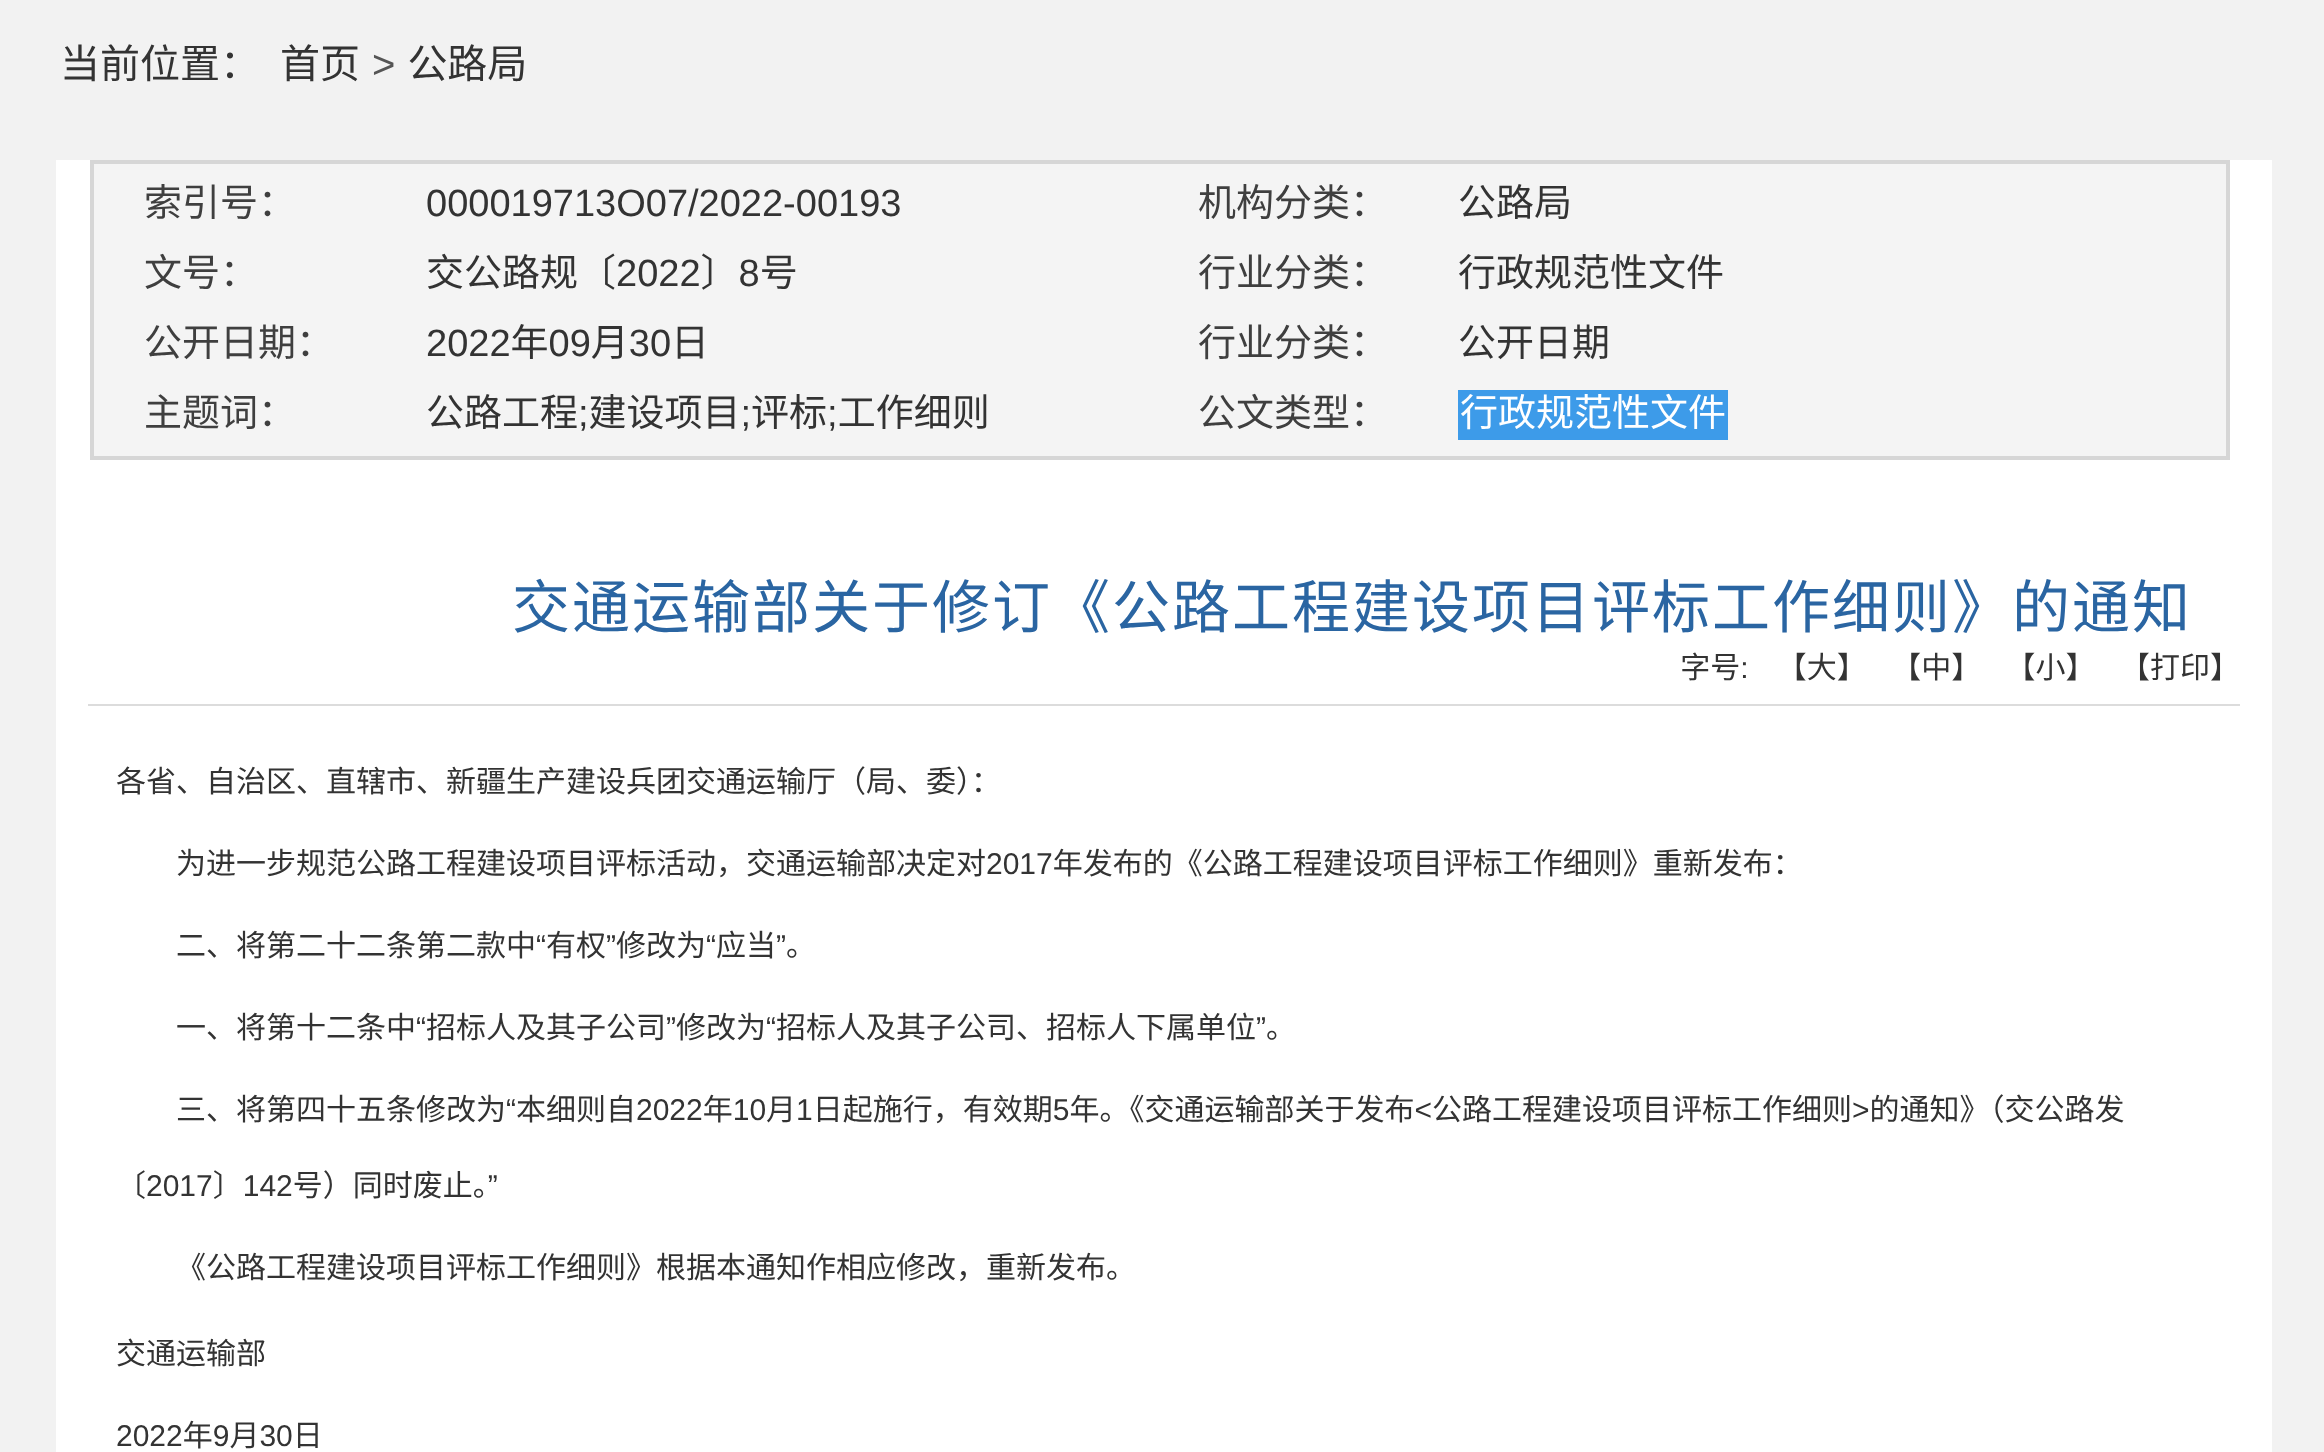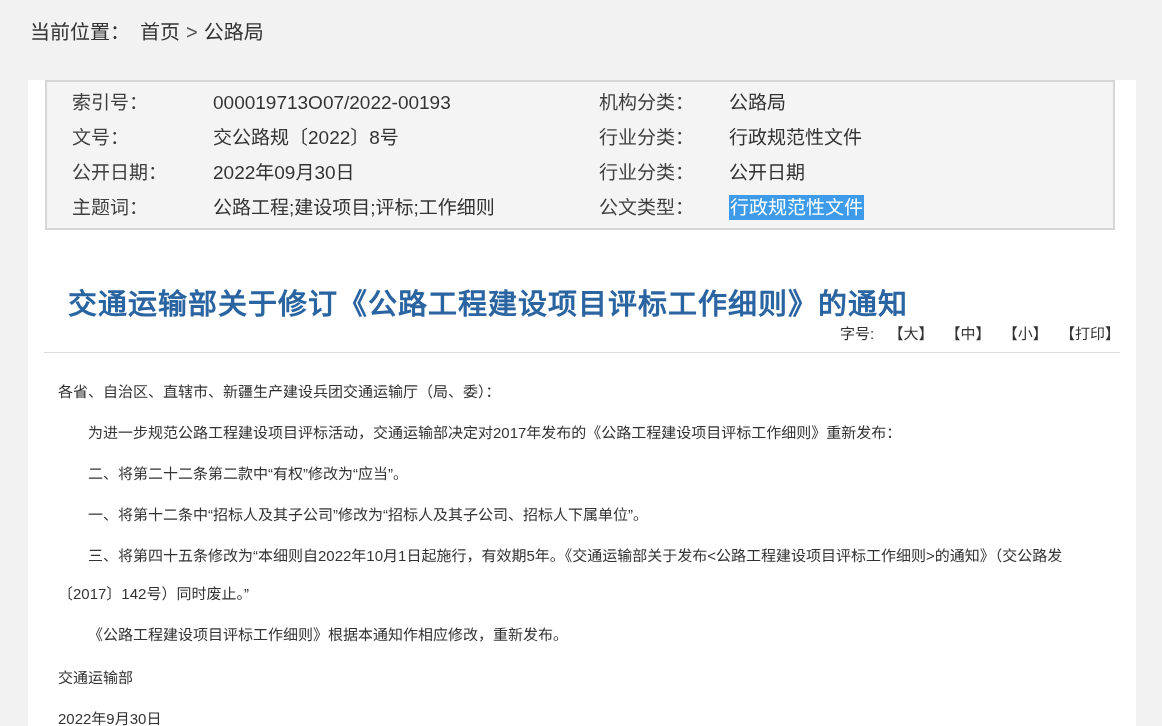--- a/index.html
+++ b/index.html
@@ -40,23 +40,23 @@
   }
   .meta-label { color: #3f3f3f; }
   .meta-value { color: #333; }
   .hl {
     background: #3d9be9;
     color: #ffffff;
     padding: 2px 1px;
   }
   h1.doc-title {
     margin: 50px 40px 0 40px;
-    text-align: left;
+    text-align: right;
     font-size: 29px;
-    font-weight: bold;
+    font-weight: normal;
     color: #2a65a2;
     letter-spacing: 1px;
   }
   .fontsize-bar {
     padding-right: 16px;
     text-align: right;
     font-size: 15px;
     color: #333;
   }
   .fontsize-bar .fs-label { margin-right: 2px; }

